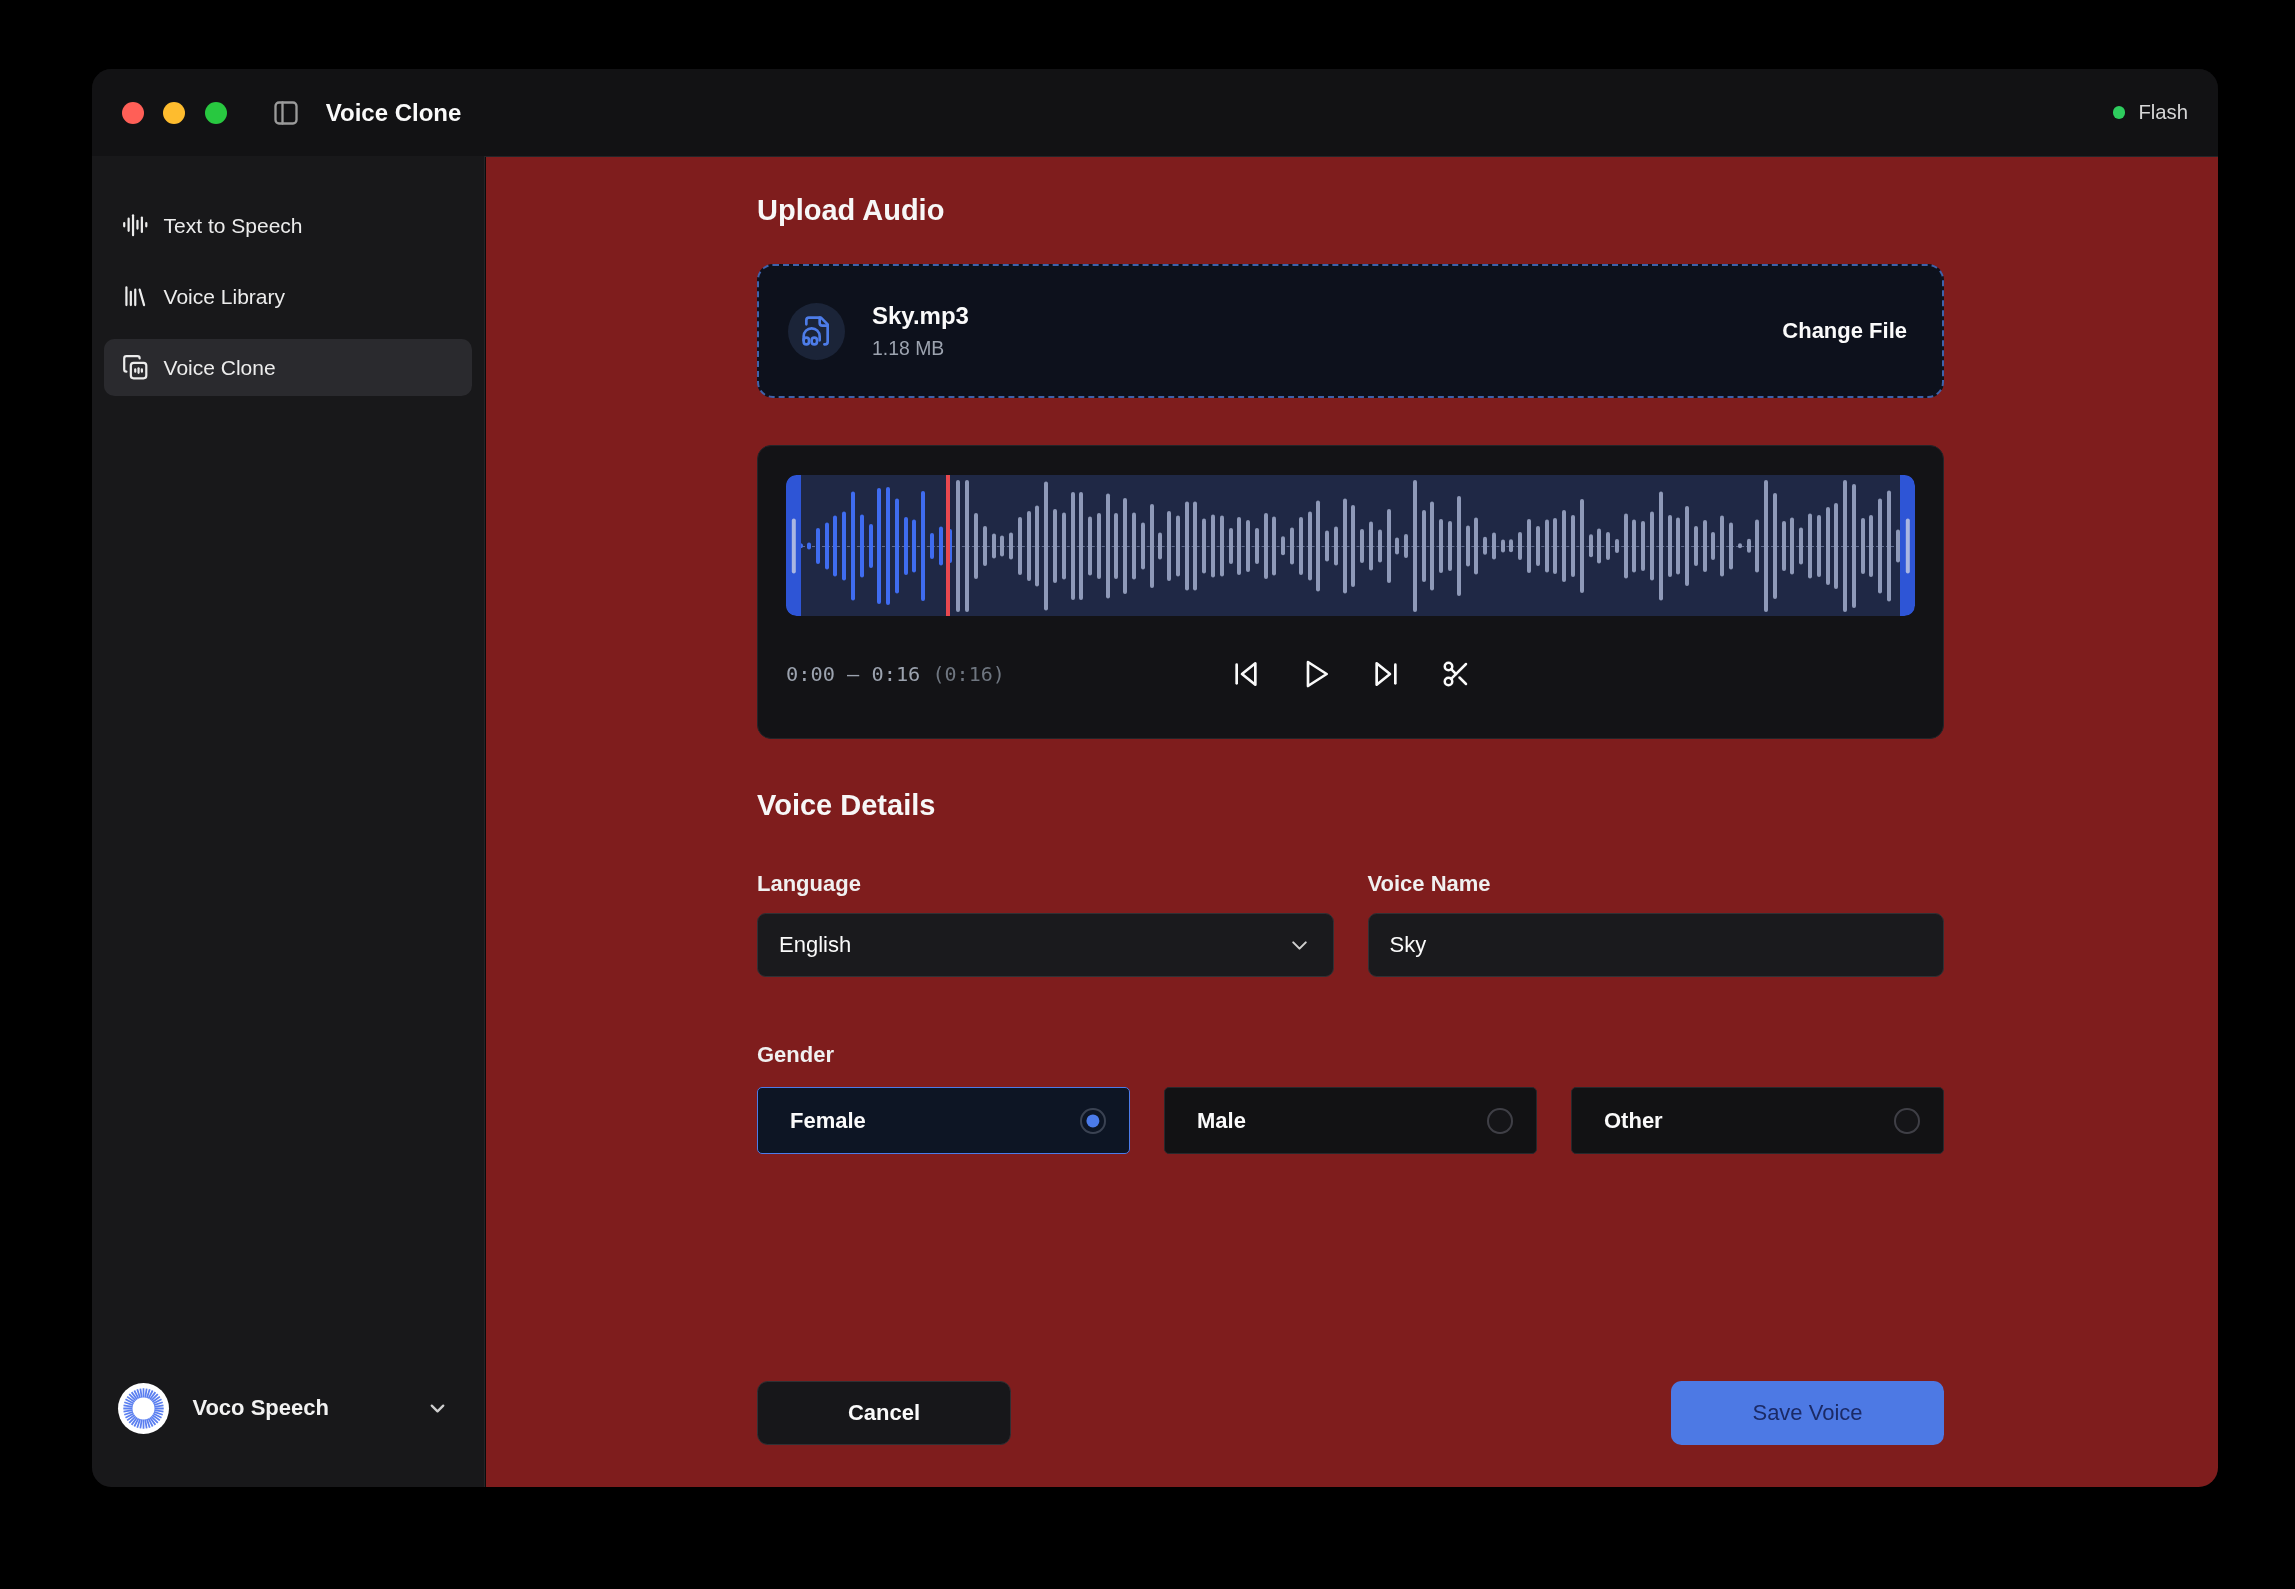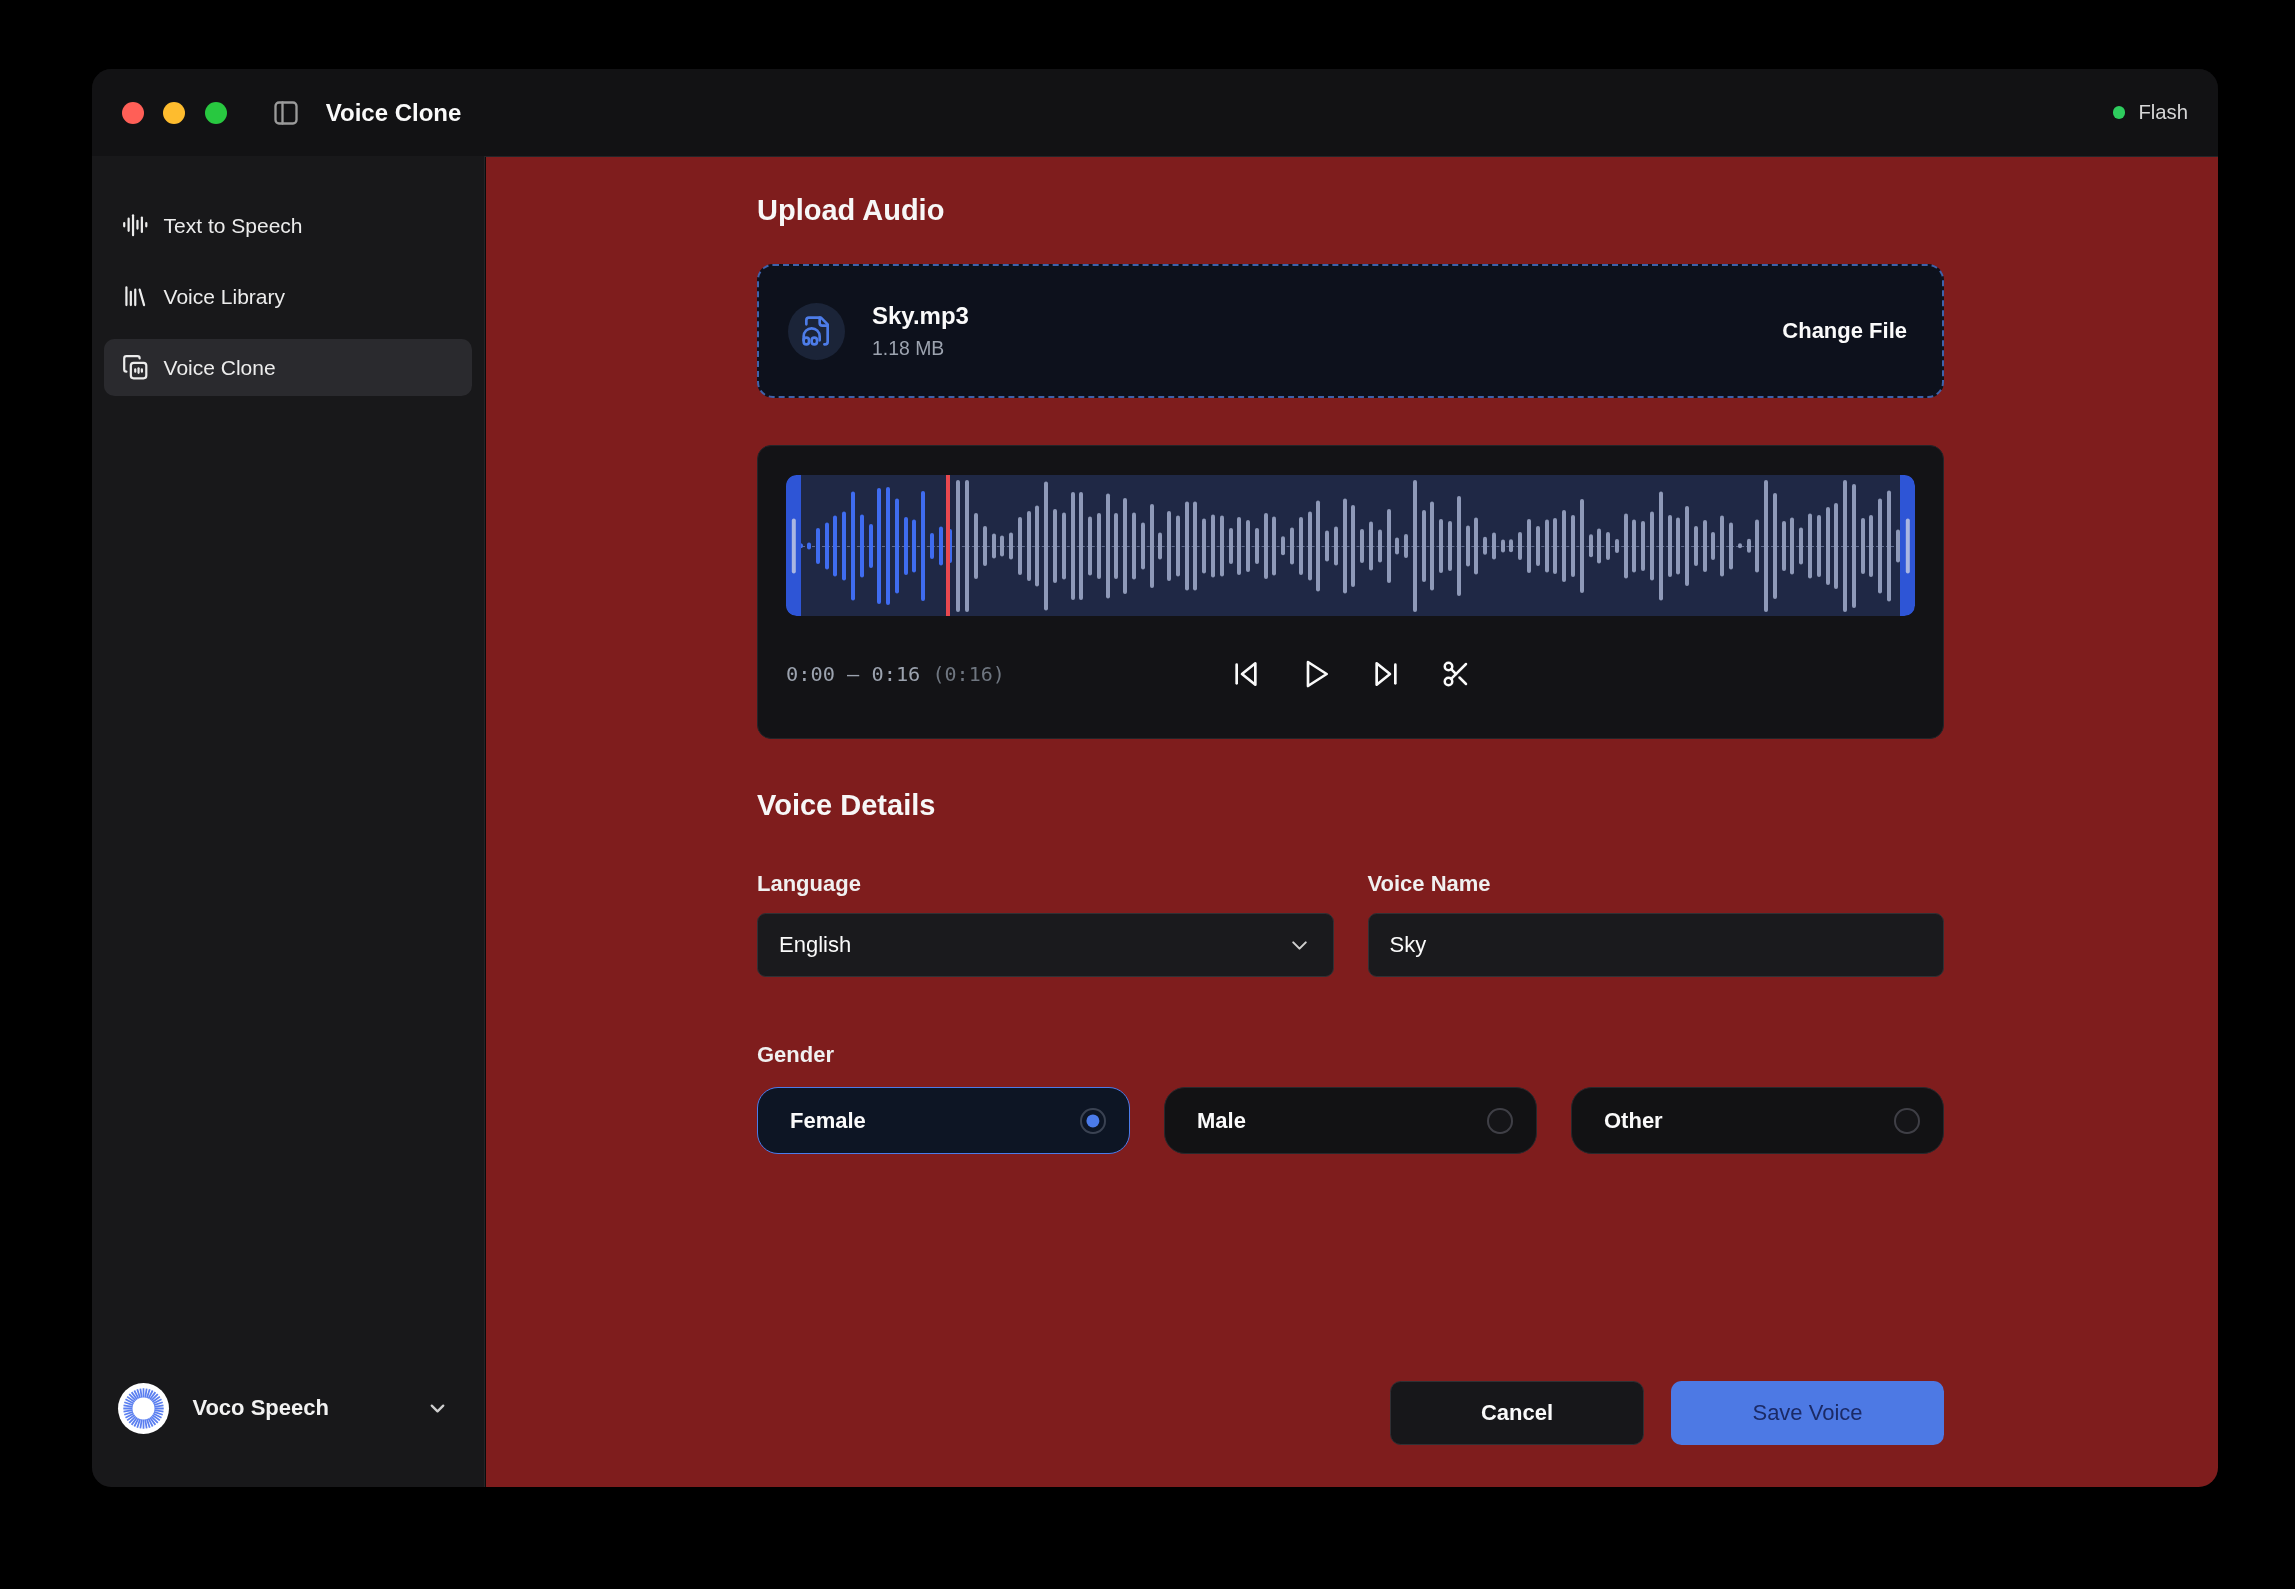--- a/index.html
+++ b/index.html
@@ -76,32 +76,32 @@
   .grid2{margin-top:49px;display:flex;gap:34px;}
   .field{flex:1;}
   .label{font-size:22px;font-weight:600;color:#f0f0f0;}
   .input,.select{margin-top:16px;height:64px;background:#1a1a1d;border:1.8px solid #303034;
          border-radius:8.8px;box-sizing:border-box;display:flex;align-items:center;
          padding:0 21px;font-size:22px;color:#fafafa;cursor:text;}
   .select{cursor:pointer;}
   .select .chev{margin-left:auto;}
   .gender-label{margin-top:65px;}
   .radio-row{margin-top:19.4px;display:flex;gap:34px;}
-  .radio-card{flex:1;height:67px;border-radius:21px;background:#121214;border:1.8px solid #28282c;
+  .radio-card{flex:1;height:67px;border-radius:5px;background:#121214;border:1.8px solid #28282c;
               box-sizing:border-box;display:flex;align-items:center;padding:0 23px 0 32px;
               cursor:pointer;font-family:inherit;color:#fafafa;font-size:22px;font-weight:600;}
   .radio-card.selected{border-color:#4b7bea;background:#0d1524;}
   .radio{margin-left:auto;width:25.6px;height:25.6px;border-radius:50%;box-sizing:border-box;
          border:2.6px solid #3f3f46;background:#151518;position:relative;flex:0 0 auto;}
   .radio-card.selected .radio{border-color:#3a4252;background:#0d1524;}
   .radio .dot{position:absolute;left:50%;top:50%;transform:translate(-50%,-50%);
               width:13.2px;height:13.2px;border-radius:50%;background:#4b7bea;display:none;}
   .radio-card.selected .radio .dot{display:block;}
   
-  .footer{margin-top:227px;display:flex;justify-content:flex-end;gap:27px;}
+  .footer{margin-top:227px;display:flex;justify-content:space-between;gap:27px;}
   .btn{height:64px;border-radius:10.6px;font-size:22px;font-family:inherit;cursor:pointer;}
   .btn-cancel{width:254px;background:#17171a;border:1.8px solid #303034;color:#fafafa;font-weight:600;}
   .btn-save{width:273px;background:#4d79e4;border:none;color:#1b2a66;font-weight:400;}
   svg{display:block;}
 </style>
 </head>
 <body>
 
 <div class="window">
 

